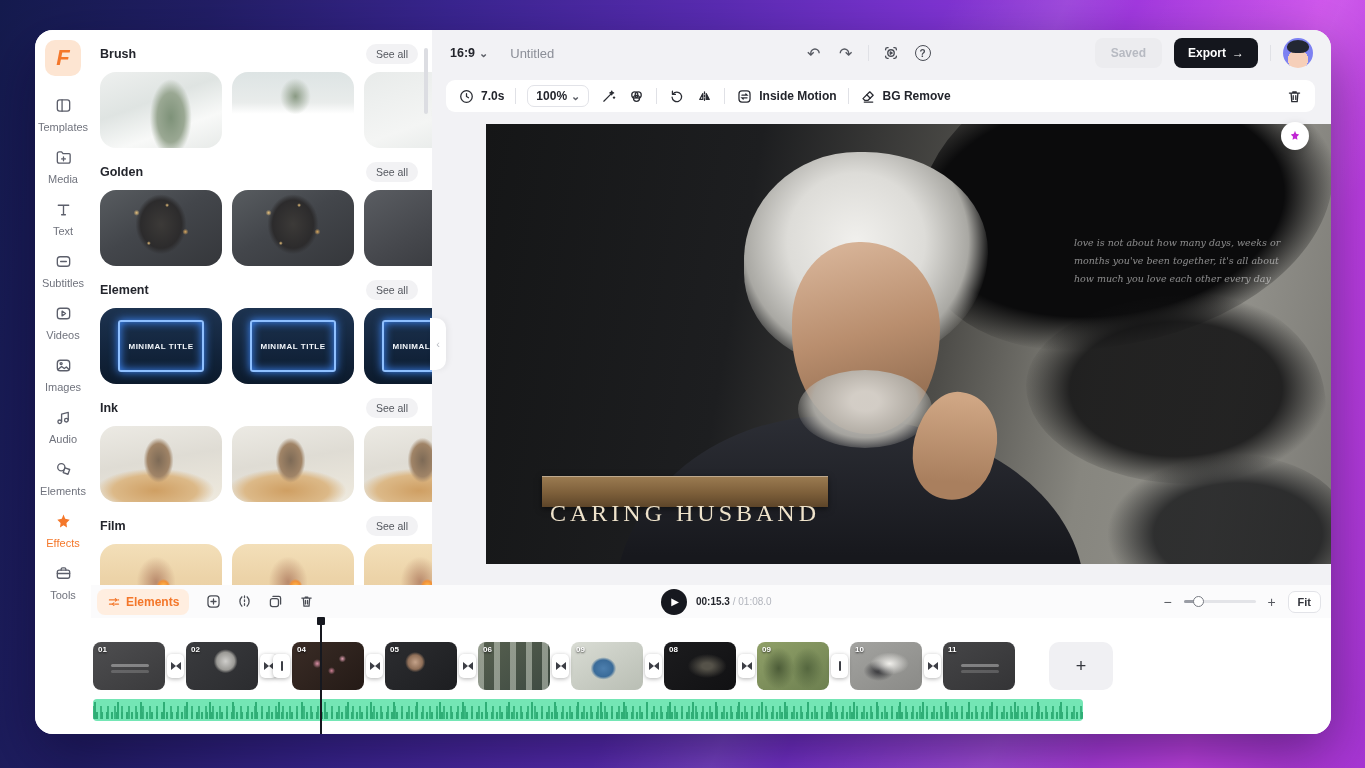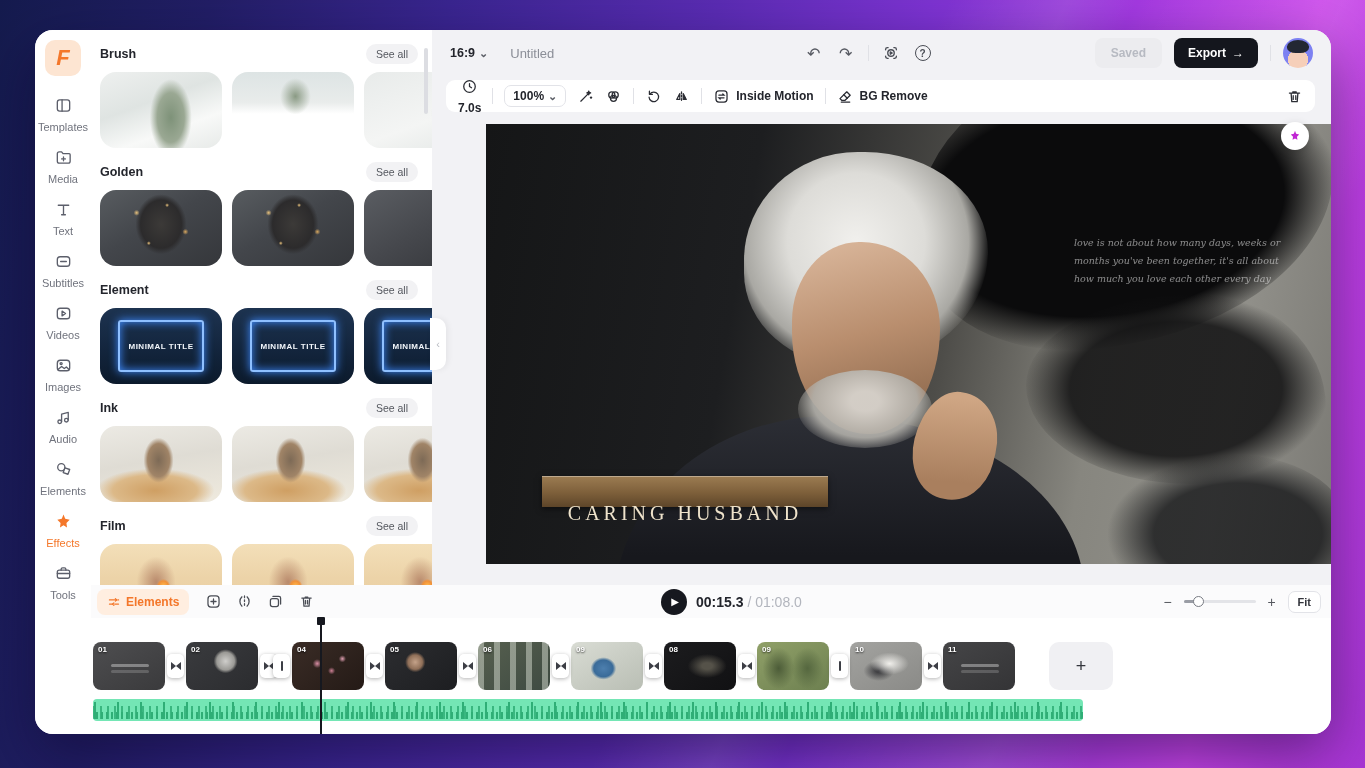--- a/index.html
+++ b/index.html
@@ -77,58 +77,58 @@
   .hicon svg{ width:18px; height:18px; stroke:#4a4d55; fill:none; stroke-width:1.5; stroke-linecap:round; stroke-linejoin:round; }
   .vdiv{ width:1px; height:16px; background:#e0e1e6; }
   .help-circle{ width:16px; height:16px; border:1.5px solid #4a4d55; border-radius:50%; font-size:10px; font-weight:bold; color:#4a4d55; display:flex; align-items:center; justify-content:center; }
   .saved-btn{ margin-left:auto; background:#ececef; color:#b7bac2; font-size:12px; font-weight:bold; padding:8px 16px; border-radius:8px; cursor:default; }
   .export-btn{ background:#14161d; color:#fff; font-size:12px; font-weight:bold; padding:8px 14px; border-radius:8px; display:flex; gap:6px; align-items:center; cursor:pointer; }
   .avatar{ width:30px; height:30px; border-radius:50%; background:radial-gradient(circle at 50% 72%, #f6cfb9 0 38%, #7d81f2 39%); position:relative; overflow:hidden; cursor:pointer; }
   .avatar::before{ content:""; position:absolute; left:4px; top:2px; width:22px; height:13px; background:#232733; border-radius:50% 50% 40% 40%; }
   
   .toolbar2{ position:absolute; left:14px; right:16px; top:50px; height:32px; background:#ffffff; border-radius:9px;
              display:flex; align-items:center; padding:0 12px; gap:11px; }
-  .tb-item{ display:flex; align-items:center; gap:6px; font-size:12px; font-weight:bold; color:#23252c; cursor:pointer;flex-direction:column; }
+  .tb-item{ display:flex; align-items:center; gap:6px; font-size:12px; font-weight:bold; color:#23252c; cursor:pointer; }
   .tb-item svg{ width:17px; height:17px; stroke:#2b2d34; fill:none; stroke-width:1.5; stroke-linecap:round; stroke-linejoin:round; }
   .zoom-pill{ border:1px solid #e2e3e8; border-radius:7px; padding:3px 8px; display:flex; gap:4px; align-items:center; font-size:12px; font-weight:bold; color:#23252c; cursor:pointer; }
   .tb-spacer{ flex:1; }
   
   .canvas{ position:absolute; left:54px; top:94px; width:916px; height:440px; background:#141414; overflow:hidden; }
   .scene{ position:absolute; inset:0;
     background: linear-gradient(100deg,#151617 0%, #1d1e20 28%, #4e4d49 50%, #87867f 66%, #908f89 80%, #6e6d68 100%); }
   .blob{ position:absolute; }
   .ink-a{ left:430px; top:-60px; width:420px; height:280px; background:radial-gradient(ellipse at 45% 50%, #0b0b0c 55%, rgba(11,11,12,0) 72%); border-radius:44% 56% 60% 40%/55% 45% 58% 42%; transform:rotate(-7deg); }
   .ink-b{ left:540px; top:170px; width:300px; height:190px; background:radial-gradient(ellipse at 50% 50%, #101011 50%, rgba(16,16,17,0) 72%); border-radius:58% 42% 45% 55%/48% 60% 40% 52%; opacity:.85; }
   .ink-c{ left:620px; top:330px; width:240px; height:160px; background:radial-gradient(ellipse at 55% 50%, #17181a 45%, rgba(23,24,26,0) 70%); border-radius:50% 50% 42% 58%/55% 45% 52% 48%; opacity:.8; }
   .hair{ left:258px; top:28px; width:244px; height:214px; background:radial-gradient(circle at 46% 42%, #f1f0ed 0%, #dddcd8 38%, #a9a8a3 62%, rgba(169,168,163,0) 74%); border-radius:48% 52% 55% 45%/52% 48% 55% 45%; }
   .face{ left:306px; top:118px; width:148px; height:192px; background:linear-gradient(165deg,#d6b296 8%, #b98e6e 48%, #8a6side 0), linear-gradient(165deg,#d6b296 8%, #b98e6e 48%, #8a664a 92%); border-radius:46% 54% 48% 52%/42% 46% 56% 54%; }
   .beard{ left:312px; top:246px; width:134px; height:78px; background:radial-gradient(ellipse at 50% 40%, #d9d7d2 15%, #b2b0aa 55%, rgba(178,176,170,0) 78%); border-radius:50%; opacity:.9; }
   .body-sh{ left:128px; top:292px; width:470px; height:200px; background:linear-gradient(180deg,#2c2e35 0%, #17181d 70%); border-radius:46% 54% 0 0/95% 88% 0 0; }
   .hand{ left:428px; top:268px; width:82px; height:108px; background:linear-gradient(170deg,#cfa684 10%, #a97f5e 80%); border-radius:46% 54% 50% 50%/55% 50% 45% 50%; transform:rotate(14deg); }
   .title-bar{ position:absolute; left:56px; top:352px; width:286px; height:31px;
       background:linear-gradient(180deg,#9c7c52 0%, #7d5f3a 55%, #5d4529 100%);
       box-shadow:inset 0 1px 0 rgba(255,255,255,.35), 0 2px 6px rgba(0,0,0,.5);
       display:flex; align-items:center; justify-content:center; }
-  .title-bar span{ font-family:"Liberation Serif", serif; font-size:20px; letter-spacing:4px; color:#efe3cb; white-space:nowrap;margin-top:44px; }
+  .title-bar span{ font-family:"Liberation Serif", serif; font-size:24px; letter-spacing:4px; color:#efe3cb; white-space:nowrap;margin-top:44px; }
   .quote{ position:absolute; left:588px; top:110px; width:208px; font-family:"DejaVu Serif", serif; font-style:italic;
           font-size:9.5px; line-height:1.9; color:rgba(240,240,240,.55); }
   .spark-btn{ position:absolute; left:849px; top:92px; width:28px; height:28px; border-radius:50%; background:#ffffff;
       box-shadow:0 2px 8px rgba(0,0,0,.15); display:flex; align-items:center; justify-content:center; cursor:pointer; z-index:4; }
   .spark-btn svg{ width:14px; height:14px; fill:#c026d3; }
   
   .playbar{ position:absolute; left:56px; top:555px; width:1240px; height:33px; background:#fbfbfc; display:flex; align-items:center; padding:0 10px 0 6px; }
   .timeline-pill{ display:flex; align-items:center; gap:5px; background:#ffeee0; color:#f4772a; font-size:12px; font-weight:bold;
       padding:6px 10px; border-radius:8px; cursor:pointer; }
   .timeline-pill svg{ width:14px; height:14px; stroke:#f4772a; fill:none; stroke-width:1.8; stroke-linecap:round; }
   .pb-icons{ display:flex; gap:14px; margin-left:16px; }
   .pb-icons svg{ width:17px; height:17px; stroke:#4a4d55; fill:none; stroke-width:1.5; stroke-linecap:round; stroke-linejoin:round; cursor:pointer; }
   .pb-center{ position:absolute; left:570px; display:flex; align-items:center; gap:9px; }
   .play-btn{ width:26px; height:26px; border-radius:50%; background:#16181f; color:#ffffff; font-size:10px;
       display:flex; align-items:center; justify-content:center; padding-left:2px; cursor:pointer; }
-  .time{ font-size:14px; color:#b2b5bd;text-align:right; }
+  .time{ font-size:10px; color:#b2b5bd;text-align:right; }
   .time b{ color:#23252c; }
   .pb-right{ margin-left:auto; display:flex; align-items:center; gap:10px; }
   .zm{ font-size:14px; color:#55585f; cursor:pointer; width:12px; text-align:center; }
   .slider{ width:72px; height:3px; background:#e3e4e8; border-radius:2px; position:relative; cursor:pointer; }
   .slider .fill{ position:absolute; left:0; top:0; height:3px; width:14px; background:#9a9da5; border-radius:2px; }
   .slider .knob{ position:absolute; left:9px; top:-4px; width:11px; height:11px; border-radius:50%; background:#fff; border:1.5px solid #787b83; }
   .fit-btn{ font-size:11px; font-weight:bold; color:#33353c; border:1px solid #e2e3e8; background:#fff; border-radius:7px; padding:4px 9px; cursor:pointer; }
   
   .timeline-area{ position:absolute; left:56px; top:588px; width:1240px; height:116px; background:#ffffff; }
   .clips-row{ position:absolute; left:2px; top:24px; display:flex; align-items:center;gap:8px; }

